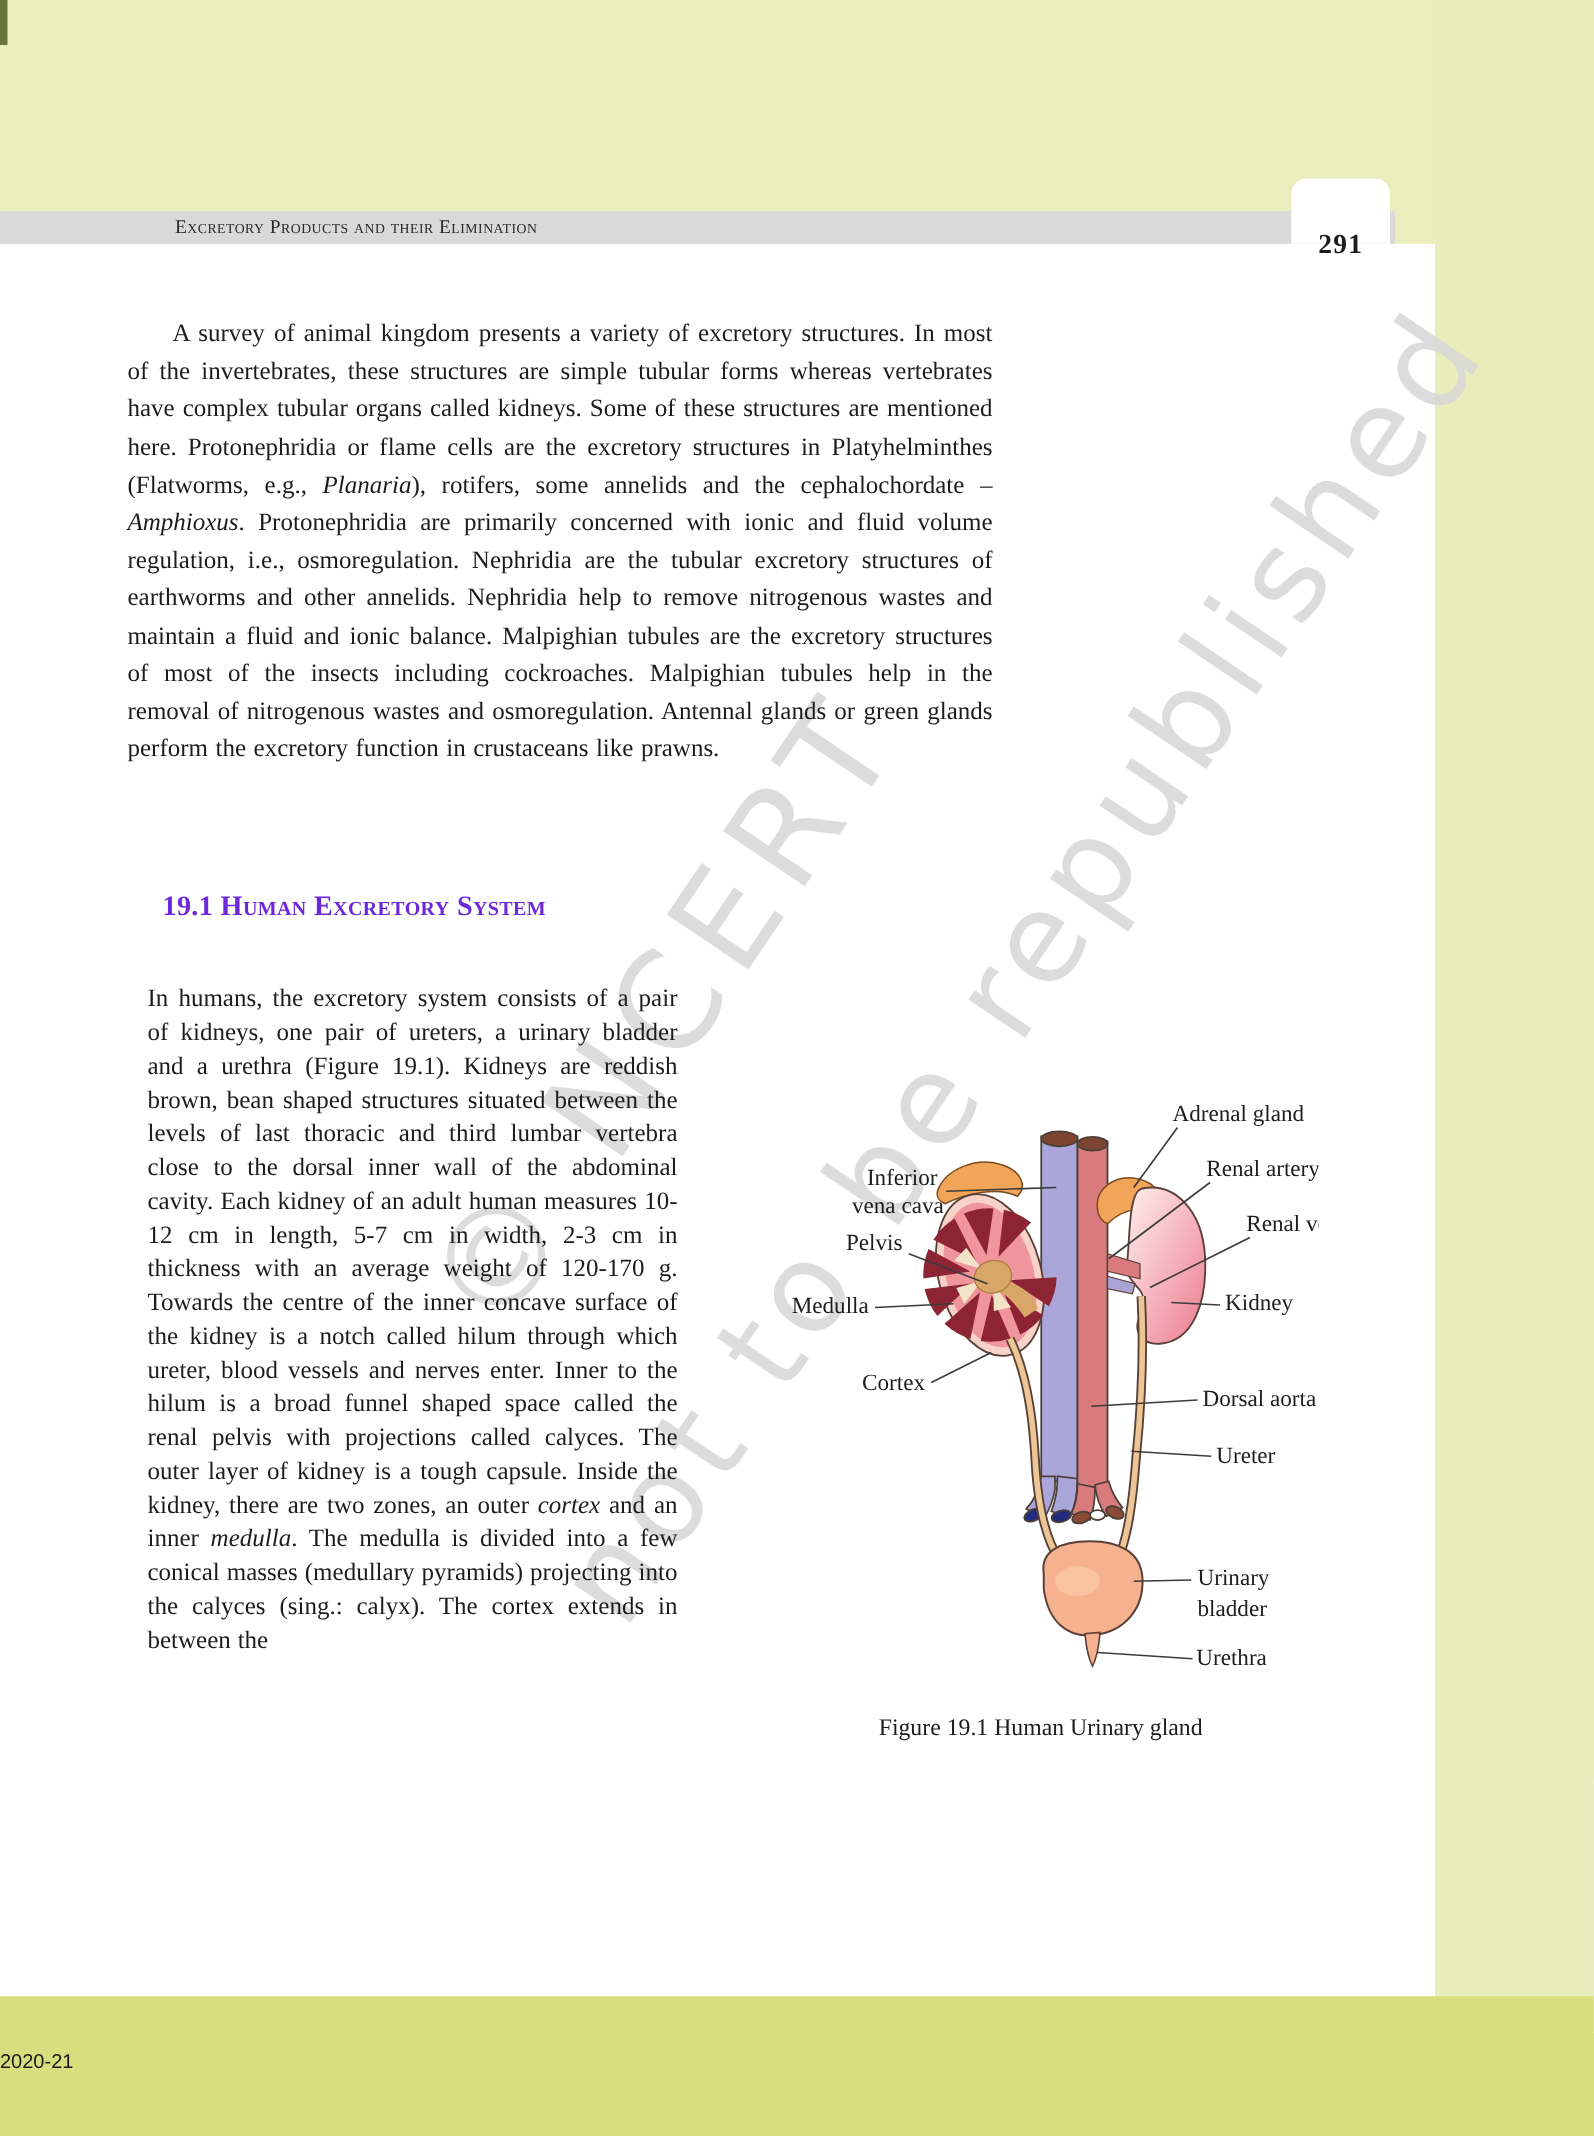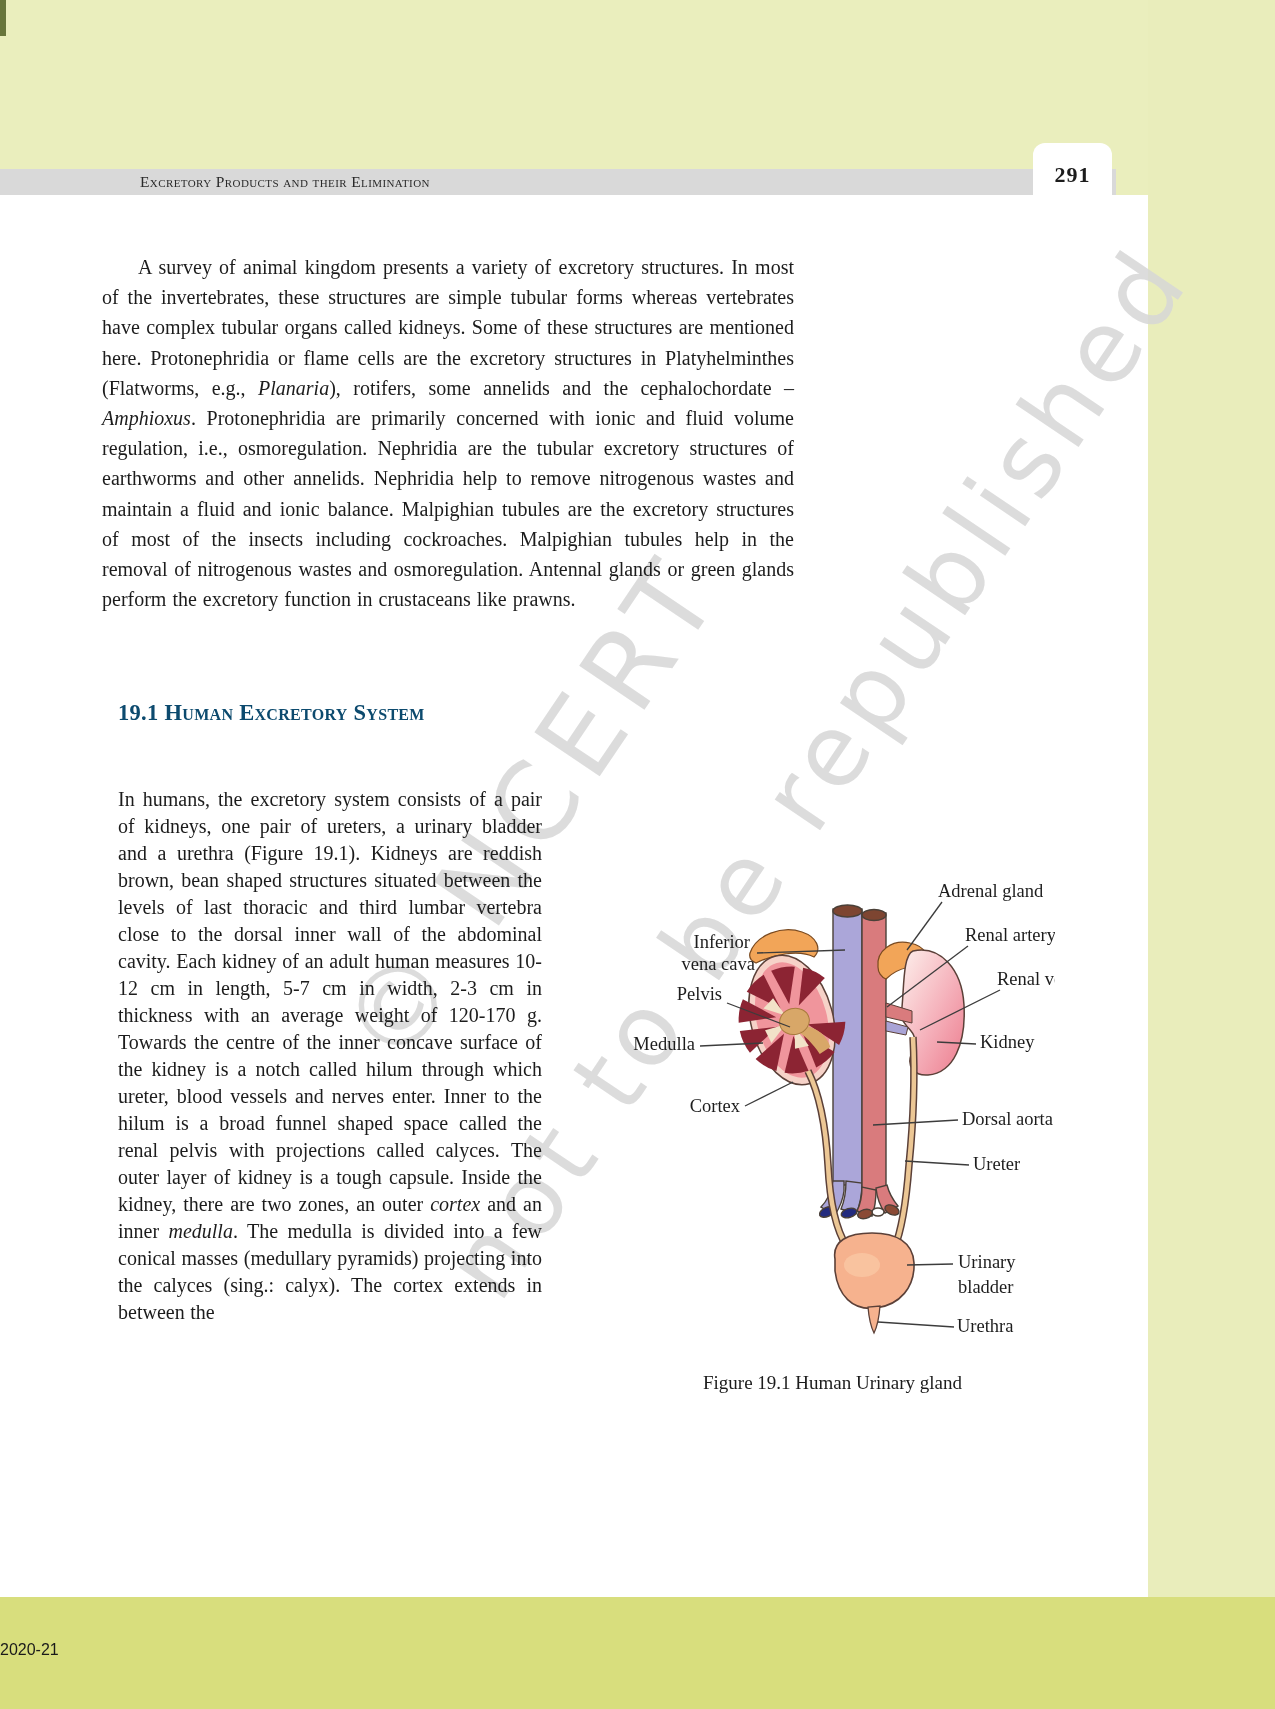--- a/index.html
+++ b/index.html
@@ -12,21 +12,21 @@
   .watermark{left:190px;top:700px;width:860px;text-align:center;z-index:1;
              transform:rotate(-56deg);transform-origin:50% 50%;
              font-family:"DejaVu Sans",sans-serif;color:#d7d7d7;opacity:.85;pointer-events:none;}
   .watermark .wm1{font-size:108px;letter-spacing:12px;margin-bottom:95px;}
   .watermark .wm2{font-size:100px;letter-spacing:8px;white-space:nowrap;}
   .header-bar{left:0;top:169px;width:1116px;height:26px;background:#d9d9d9;z-index:2;}
   .header-title{margin-left:140px;line-height:26px;font-variant:small-caps;
                 font-size:15.5px;letter-spacing:.4px;color:#2a2a2a;display:inline-block;}
   .page-tab{left:1033px;top:143px;width:79px;height:52px;background:#ffffff;
             border-radius:12px 12px 0 0;text-align:center;z-index:3;}
-  .page-num{font-weight:bold;font-size:22px;letter-spacing:1px;padding-top:19px;display:inline-block;}
+  .page-num{font-weight:bold;font-size:22px;letter-spacing:1px;padding-top:39px;display:inline-block;}
   .intro{left:102px;top:232px;width:692px;font-size:20px;line-height:30.2px;
          text-align:justify;text-indent:36px;word-spacing:1px;z-index:2;}
   .heading{left:118px;top:700px;font-size:22.5px;font-weight:bold;z-index:2;
            font-variant:small-caps;letter-spacing:.3px;}
   .bodycol{left:118px;top:766px;width:424px;font-size:20px;line-height:27px;
            text-align:justify;word-spacing:.5px;z-index:2;}
   .it{font-style:italic;}
   .figure-wrap{left:610px;top:875px;width:445px;height:495px;z-index:2;}
   .caption{left:610px;top:1372px;width:445px;text-align:center;font-size:19px;z-index:2;}
   .caption .cap-b{font-weight:normal;}
@@ -49,21 +49,21 @@
 
 <div class="abs header-bar">
   <span class="header-title">Excretory Products and their Elimination</span>
 </div>
 <div class="abs page-tab">
   <span class="page-num">291</span>
 </div>
 
 <p class="abs intro"><span>A survey of animal kingdom presents a variety of excretory structures. In most of the invertebrates, these structures are simple tubular forms whereas vertebrates have complex tubular organs called kidneys. Some of these structures are mentioned here. Protonephridia or flame cells are the excretory structures in Platyhelminthes (Flatworms, e.g., </span><span class="it">Planaria</span><span>), rotifers, some annelids and the cephalochordate – </span><span class="it">Amphioxus</span><span>. Protonephridia are primarily concerned with ionic and fluid volume regulation, i.e., osmoregulation. Nephridia are the tubular excretory structures of earthworms and other annelids. Nephridia help to remove nitrogenous wastes and maintain a fluid and ionic balance. Malpighian tubules are the excretory structures of most of the insects including cockroaches. Malpighian tubules help in the removal of nitrogenous wastes and osmoregulation. Antennal glands or green glands perform the excretory function in crustaceans like prawns.</span></p>
 
-<h2 class="abs heading" style="color:#0c4a6e;margin:0;">19.1 Human Excretory System</h2>
+<h2 class="abs heading" style="color:#6d28d9;margin:12px;">19.1 Human Excretory System</h2>
 
 <p class="abs bodycol"><span>In humans, the excretory system consists of a pair of kidneys, one pair of ureters, a urinary bladder and a urethra (Figure 19.1). Kidneys are reddish brown, bean shaped structures situated between the levels of last thoracic and third lumbar vertebra close to the dorsal inner wall of the abdominal cavity. Each kidney of an adult human measures 10-12 cm in length, 5-7 cm in width, 2-3 cm in thickness with an average weight of 120-170 g. Towards the centre of the inner concave surface of the kidney is a notch called hilum through which ureter, blood vessels and nerves enter. Inner to the hilum is a broad funnel shaped space called the renal pelvis with projections called calyces. The outer layer of kidney is a tough capsule. Inside the kidney, there are two zones, an outer </span><span class="it">cortex</span><span> and an inner </span><span class="it">medulla</span><span>. The medulla is divided into a few conical masses (medullary pyramids) projecting into the calyces (sing.: calyx). The cortex extends in between the</span></p>
 
 <div class="abs figure-wrap">
 <svg width="445" height="495" viewBox="0 0 445 495" xmlns="http://www.w3.org/2000/svg">
   <defs>
     <linearGradient id="kgrad" x1="0" y1="0" x2="1" y2="1">
       <stop offset="0" stop-color="#fdf0ec"></stop>
       <stop offset="0.55" stop-color="#f5b0ba"></stop>
       <stop offset="1" stop-color="#ec7b8d"></stop>

